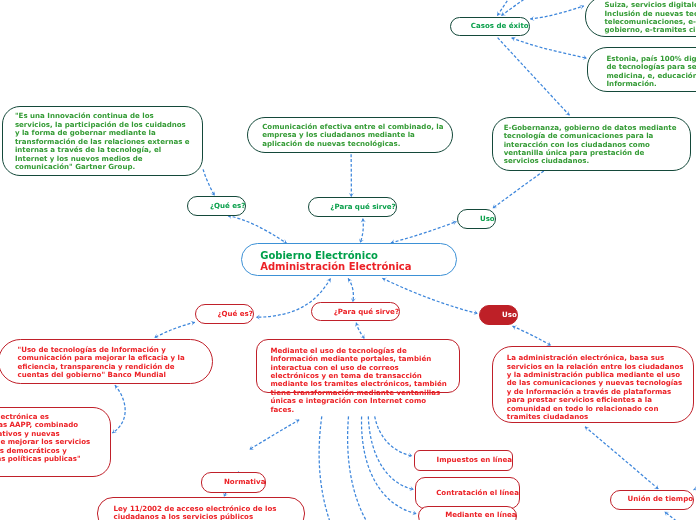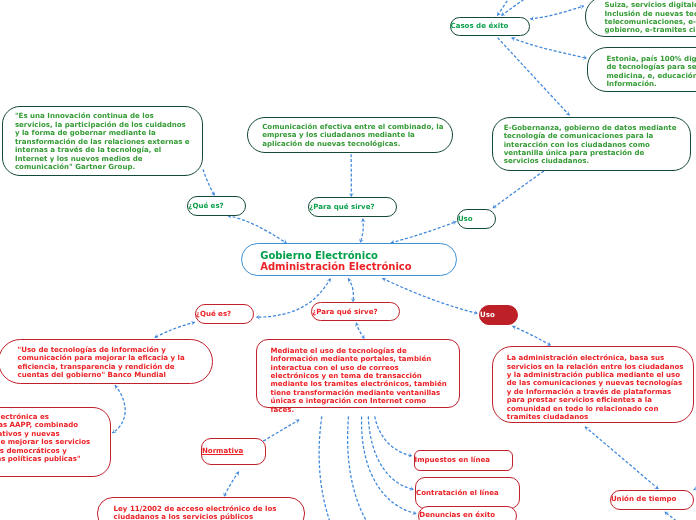--- a/index.html
+++ b/index.html
@@ -1,20 +1,20 @@
 <!DOCTYPE html>
 <html><head>
 <meta charset="utf-8">
 <style>
   html,body{margin:0;padding:0;background:#ffffff;}
   #canvas{position:relative;width:696px;height:520px;overflow:hidden;background:#fff;
     font-family:"DejaVu Sans", sans-serif;-webkit-font-smoothing:antialiased;}
   #links{position:absolute;left:0;top:0;width:696px;height:520px;pointer-events:none;}
   .node{position:absolute;box-sizing:border-box;display:flex;align-items:center;
-    justify-content:flex-start;background:#ffffff;border:1.3px solid #14493a;
+    justify-content:flex-end;background:#ffffff;border:1.3px solid #14493a;
     font-weight:bold;font-size:7.05px;line-height:8.4px;}
   .lft{justify-content:flex-start;align-items:flex-start;}
   .node .txt{display:block;white-space:pre-line;}
   .g{border-color:#14493a;color:#349b35;}
   .pill-g{color:#0ba04c;}
   .r{border-color:#c0202a;color:#ec2227;}
   .center{border-color:#3d91d6;border-width:1.7px;font-size:10px;line-height:10.7px;}
   .center .l1{color:#00a04a;}
   .center .l2{color:#ec2227;}
   .fill{background:#be2027;color:#ffffff;border-color:#be2027;}
@@ -148,21 +148,21 @@
       </g>
       <g>
         <path d="M 684,527 Q 674,519 664.6,511.7" fill="none" stroke="#3d86db" stroke-width="1.25" stroke-dasharray="3.0 1.9" stroke-linecap="butt"></path>
         <path d="M 664.60,511.70 L 666.16,516.21 L 666.02,512.81 L 669.35,512.11 Z" fill="#3d86db"></path>
       </g>
     </svg>
 
   <div class="node center" style="left:241px;top:242.5px;width:216px;height:33.5px;border-radius:17px;padding:7.8px 0 0 18.2px;justify-content:flex-start;align-items:flex-start;">
 <div class="txt" style="text-align:left;white-space:normal">
         <div class="l1">Gobierno Electrónico</div>
-        <div class="l2">Administración Electrónico</div>
+        <div class="l2">Administración Electrónica</div>
       </div>
   </div>
 
   <div class="node g pill-g" style="left:187.3px;top:196px;width:59.1px;height:19.6px;border-radius:10px;">
     <span class="txt" style="text-align:center">¿Qué es?</span>
   </div>
 
   <div class="node g pill-g" style="left:308.2px;top:197px;width:88.5px;height:19.8px;border-radius:10px;">
     <span class="txt" style="text-align:center">¿Para qué sirve?</span>
   </div>
@@ -218,21 +218,21 @@
   </div>
 
   <div class="node r" style="left:311.2px;top:302.3px;width:88.8px;height:19.2px;border-radius:10px;">
     <span class="txt" style="text-align:center">¿Para qué sirve?</span>
   </div>
 
   <div class="node r fill" style="left:479px;top:304.9px;width:38.8px;height:20.3px;border-radius:10px;">
     <span class="txt" style="text-align:center">Uso</span>
   </div>
 
-  <div class="node r" style="left:200.9px;top:438px;width:65.5px;height:27px;border-radius:10px;text-decoration:underline;">
+  <div class="node r" style="left:200.9px;top:472px;width:65.5px;height:21px;border-radius:10px;">
     <span class="txt" style="text-align:center">Normativa</span>
   </div>
 
   <div class="node r" style="left:609.9px;top:489.7px;width:84.2px;height:20px;border-radius:10px;">
     <span class="txt" style="text-align:center">Unión de tiempo</span>
   </div>
 
   <div class="node r lft" style="left:-1.7px;top:338.5px;width:214.6px;height:45.4px;border-radius:23px;padding:6.2px 8px 0 18.2px;">
     <span class="txt">"Uso de tecnologías de Información y
 comunicación para mejorar la eficacia y la
@@ -243,21 +243,21 @@
   <div class="node r lft" style="left:-96.7px;top:406.6px;width:208px;height:70.5px;border-radius:18px;padding:5.4px 8px 0 11.9px;">
     <span class="txt">"La administración electrónica es
 el uso de las TIC en las AAPP, combinado
 con cambios organizativos y nuevas
 aptitudes con el fin de mejorar los servicios
 públicos, los procesos democráticos y
 reforzar el apoyo a las políticas publicas"
 Unión Europea</span>
   </div>
 
-  <div class="node r lft" style="left:256.1px;top:339.3px;width:203.7px;height:69px;border-radius:12px;padding:6.5px 8px 0 13.4px;">
+  <div class="node r lft" style="left:256.1px;top:339.3px;width:203.7px;height:54px;border-radius:12px;padding:6.5px 8px 0 13.4px;">
     <span class="txt">Mediante el uso de tecnologías de
 Información mediante portales, también
 interactua con el uso de correos
 electrónicos y en tema de transacción
 mediante los tramites electrónicos, también
 tiene transformación mediante ventanillas
 únicas e integración con Internet  como
 faces.</span>
   </div>
 
@@ -279,16 +279,16 @@
 
   <div class="node r" style="left:413.6px;top:450.2px;width:99.5px;height:21px;border-radius:6px;">
     <span class="txt" style="text-align:center">Impuestos en línea</span>
   </div>
 
   <div class="node r" style="left:415.1px;top:477.1px;width:104.8px;height:32px;border-radius:10px;">
     <span class="txt" style="text-align:center">Contratación el línea</span>
   </div>
 
   <div class="node r" style="left:418.3px;top:505.7px;width:99.2px;height:19.9px;border-radius:10px;">
-    <span class="txt" style="text-align:center">Denuncias en éxito</span>
+    <span class="txt" style="text-align:center">Mediante en línea</span>
   </div>
 
 </div>
 
 </body></html>

